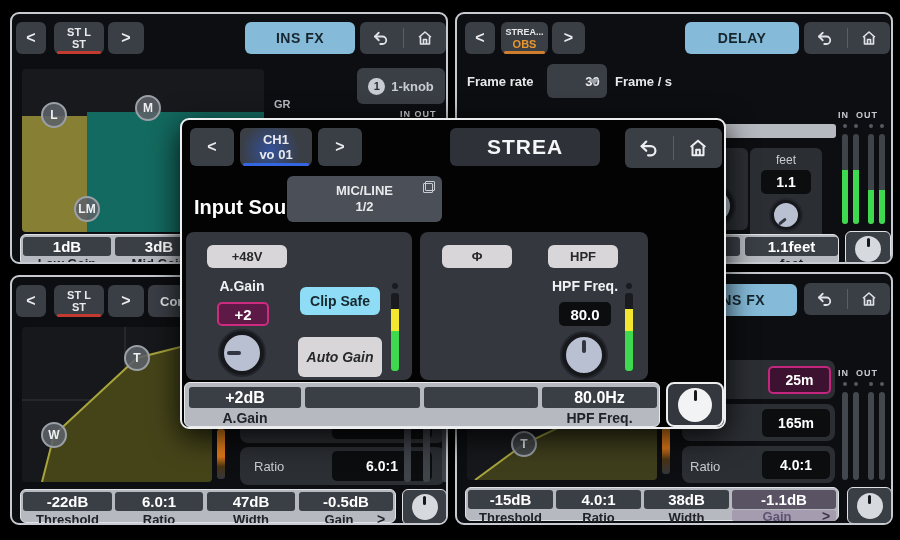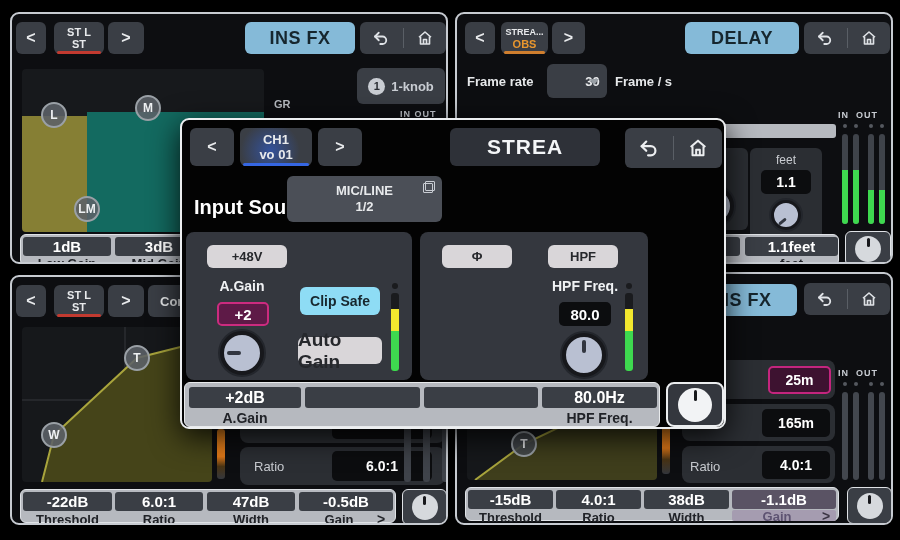--- a/index.html
+++ b/index.html
@@ -5,21 +5,21 @@
   * { box-sizing: border-box; margin: 0; padding: 0; }
   html,body { background:#000; }
   body { font-family:"Liberation Sans", sans-serif; }
   #screen { position:relative; width:900px; height:540px; background:#000; overflow:hidden; }
 
   .panel { position:absolute; background:#0d0e11; border:2px solid #c7cbd1; border-radius:9px; overflow:hidden; }
   .abs { position:absolute; }
 
   .btn { position:absolute; background:#3a3e45; border-radius:6px; color:#e8eaec;
          display:flex; align-items:center; justify-content:center; font-weight:bold; font-size:13px; }
-  .btn.lit { background:#85bad8; color:#16262e; font-size:18px; letter-spacing:.5px; }
+  .btn.lit { background:#85bad8; color:#16262e; font-size:14px; letter-spacing:.5px; }
   .btn.two { flex-direction:column; line-height:12px; font-size:11px; }
   .btn .ul { position:absolute; bottom:0; left:3px; right:3px; height:3px; border-radius:2px; }
   .ul.red { background:#c23a30; } .ul.orange { background:#cf7e2e; } .ul.blue { background:#3566e2; }
 
   .btn-white { position:absolute; background:#d9d6d9; color:#26282c; border-radius:6px;
                display:flex; align-items:center; justify-content:center; font-weight:bold; font-size:13px; }
   .btn-cyan  { position:absolute; background:#8edcf5; color:#17272e; border-radius:6px;
                display:flex; align-items:center; justify-content:center; font-weight:bold; font-size:14px; }
 
   .navgrp { position:absolute; background:#3a3e45; border-radius:6px; display:flex; align-items:center; justify-content:space-evenly; }
@@ -384,21 +384,21 @@
     </div>
 
     <div class="group" style="left:4px;top:112px;width:226px;height:148px;">
       <div class="btn-white" style="left:21px;top:13px;width:80px;height:23px;">+48V</div>
       <div class="dlabel" style="left:21px;top:46px;width:70px;">A.Gain</div>
       <div class="abs" style="left:31px;top:70px;width:52px;height:24px;background:#5e1a47;border:2px solid #cc2b7f;border-radius:5px;color:#fff;font-weight:bold;font-size:15px;display:flex;align-items:center;justify-content:center;">+2</div>
       <div class="knob" style="left:34px;top:99px;width:44px;height:44px;">
           <span class="ih"></span>
         </div>
       <div class="btn-cyan" style="left:114px;top:55px;width:80px;height:28px;">Clip Safe</div>
-      <div class="btn-white" style="left:112px;top:105px;width:84px;height:27px;font-size:19px;">Auto Gain</div>
+      <div class="btn-white" style="left:112px;top:105px;width:84px;height:40px;font-size:14px;font-style:italic;">Auto Gain</div>
       <span class="dot" style="left:206px;top:51px;"></span>
       <div class="vmeter" style="left:205px;top:61px;height:78px;">
         <span class="y" style="top:16px;height:22px;"></span>
           <span class="g" style="top:38px;height:40px;"></span>
       </div>
     </div>
 
     <div class="group" style="left:238px;top:112px;width:228px;height:148px;">
       <div class="btn-white" style="left:22px;top:13px;width:70px;height:23px;">Φ</div>
       <div class="btn-white" style="left:128px;top:13px;width:70px;height:23px;">HPF</div>

